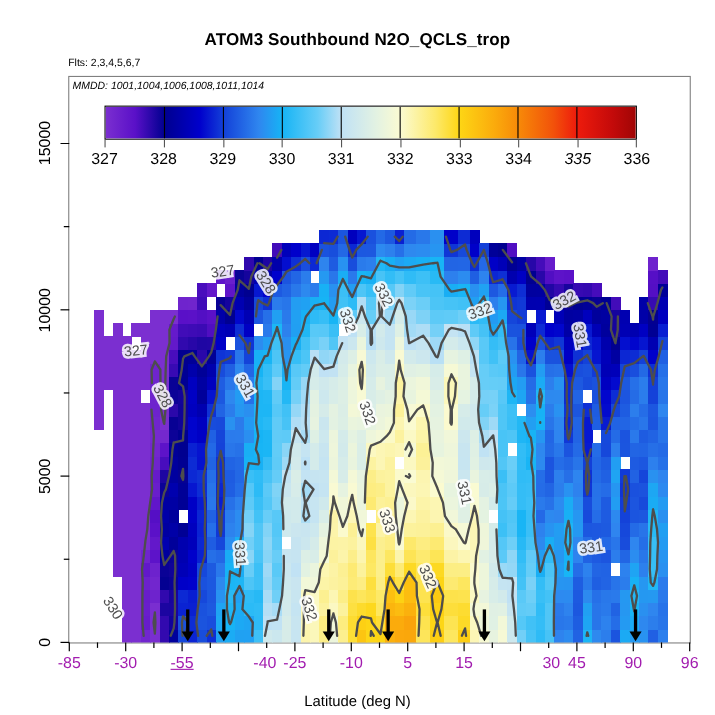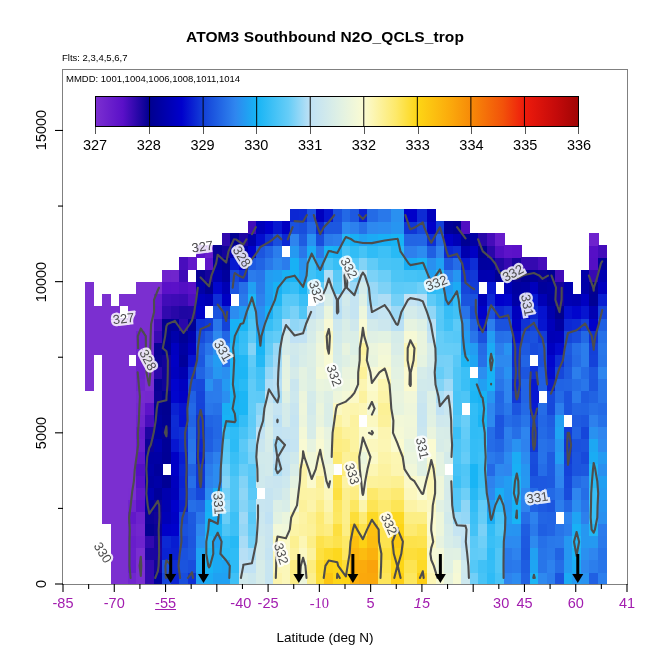--- a/index.html
+++ b/index.html
@@ -16,21 +16,21 @@
   .flts{
     position:absolute;left:62px;top:40px;font-size:9.5px;color:#000;
     white-space:nowrap;
   }
   .plotbox{
     position:absolute;left:62px;top:57px;width:566px;height:516px;
     border:1px solid #808080;box-sizing:border-box;background:#fff;
   }
   .mmdd{
     position:absolute;left:66px;top:61px;font-size:9.5px;color:#000;
-    white-space:nowrap;z-index:6;
+    white-space:nowrap;z-index:6;font-style:italic;
   }
   .cbwrap{position:absolute;left:95px;top:84px;z-index:6;}
   .cbar{
     width:484px;height:31px;border:1px solid #000;box-sizing:border-box;
     display:block;
   }
   .cbticks{position:relative;width:484px;height:8px;}
   .cbticks i{position:absolute;top:0;width:1px;height:7px;background:#555;}
   .cblabels{position:relative;width:484px;height:22px;}
   .cblabels span{
@@ -117,21 +117,21 @@
       </div>
     <div class="cblabels" id="cblabels">
         <span style="left: 0px;">327</span>
         <span style="left: 53.7778px;">328</span>
         <span style="left: 107.556px;">329</span>
         <span style="left: 161.333px;">330</span>
         <span style="left: 215.111px;">331</span>
         <span style="left: 268.889px;">332</span>
         <span style="left: 322.667px;">333</span>
         <span style="left: 376.444px;">334</span>
-        <span style="left: 430.222px;">335</span>
+        <span style="left: 430.222px; font-style: italic;">335</span>
         <span style="left: 484px;">336</span>
       </div>
   </div>
 
   <div class="xlabel">Latitude (deg N)</div>
 
   <svg id="plotsvg" viewBox="0 0 650 650">
     <defs>
       <clipPath id="plotclip">
           <rect x="63" y="58" width="564" height="514"></rect>
@@ -1884,31 +1884,31 @@
         </g>
         <g>
           <line x1="577.7781818181819" y1="542" x2="577.7781818181819" y2="564" stroke="#000000" stroke-width="3"></line>
           <polygon points="572.2781818181819,562 583.2781818181819,562 577.7781818181819,571" fill="#000000"></polygon>
         </g>
       </g>
   </svg>
 
   <div id="xtlabels">
       <div class="xtlab" style="left: 63px; top: 583px;">-85</div>
-      <div class="xtlab" style="left: 114.273px; top: 583px;">-70</div>
+      <div class="xtlab" style="left: 114.273px; top: 583px;">-30</div>
       <div class="xtlab" style="left: 165.545px; top: 583px; text-decoration: underline;">-55</div>
       <div class="xtlab" style="left: 216.818px; top: 583px; margin-left: 24px;">-40</div>
       <div class="xtlab" style="left: 268.091px; top: 583px;">-25</div>
-      <div class="xtlab" style="left: 319.364px; top: 583px; font-family: Liberation Serif, serif;">-10</div>
+      <div class="xtlab" style="left: 319.364px; top: 583px;">-10</div>
       <div class="xtlab" style="left: 370.636px; top: 583px;">5</div>
-      <div class="xtlab" style="left: 421.909px; top: 583px; font-style: italic;">15</div>
+      <div class="xtlab" style="left: 421.909px; top: 583px;">15</div>
       <div class="xtlab" style="left: 473.182px; top: 583px; margin-left: 28px;">30</div>
       <div class="xtlab" style="left: 524.455px; top: 583px;">45</div>
-      <div class="xtlab" style="left: 575.727px; top: 583px;">60</div>
-      <div class="xtlab" style="left: 627px; top: 583px;">41</div>
+      <div class="xtlab" style="left: 575.727px; top: 583px;">90</div>
+      <div class="xtlab" style="left: 627px; top: 583px;">96</div>
     </div>
   <div id="ytlabels">
       <div class="ytlab" style="left: 49px; top: 572px; transform: rotate(-90deg) translate(-50%, -100%);">0</div>
       <div class="ytlab" style="left: 49px; top: 420.824px; transform: rotate(-90deg) translate(-50%, -100%);">5000</div>
       <div class="ytlab" style="left: 49px; top: 269.647px; transform: rotate(-90deg) translate(-50%, -100%);">10000</div>
       <div class="ytlab" style="left: 49px; top: 118.471px; transform: rotate(-90deg) translate(-50%, -100%);">15000</div>
     </div>
 
 </div>
 

